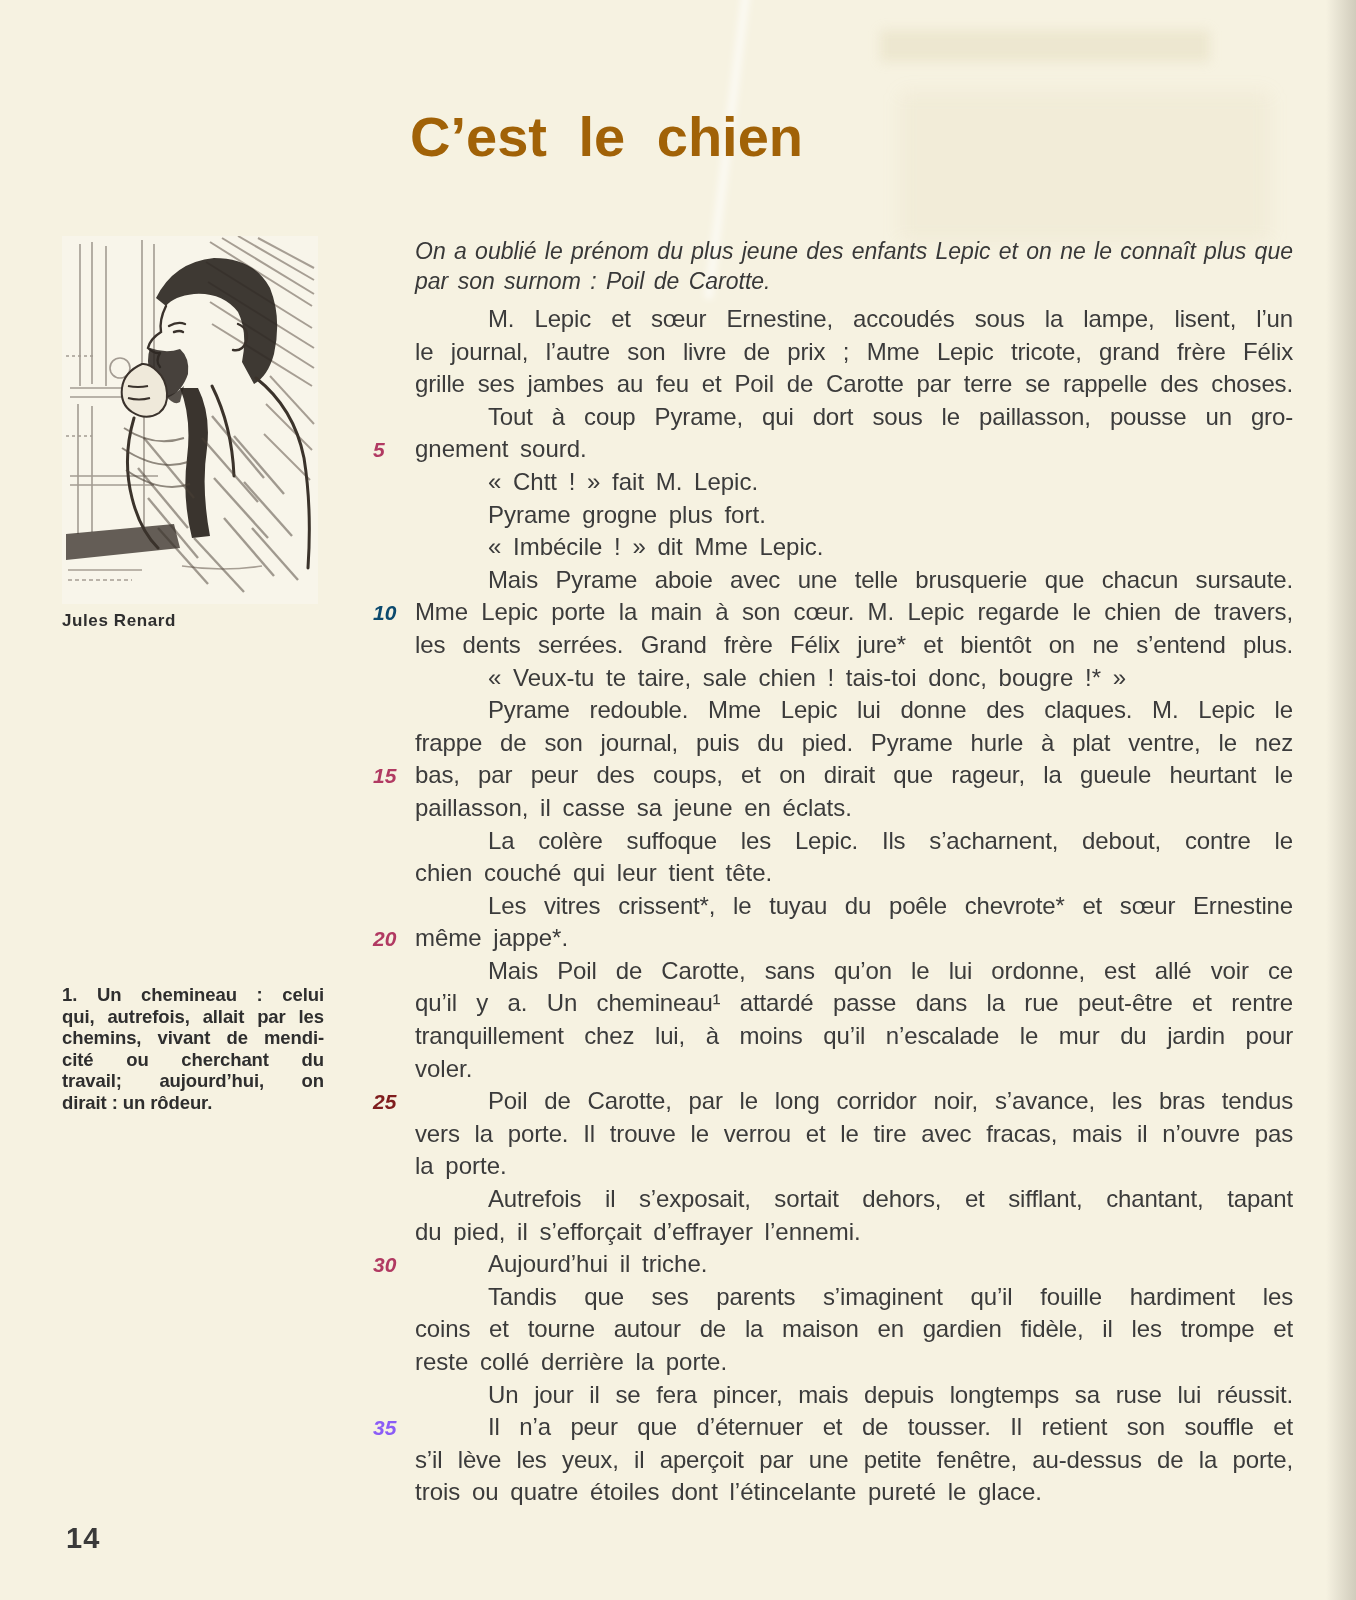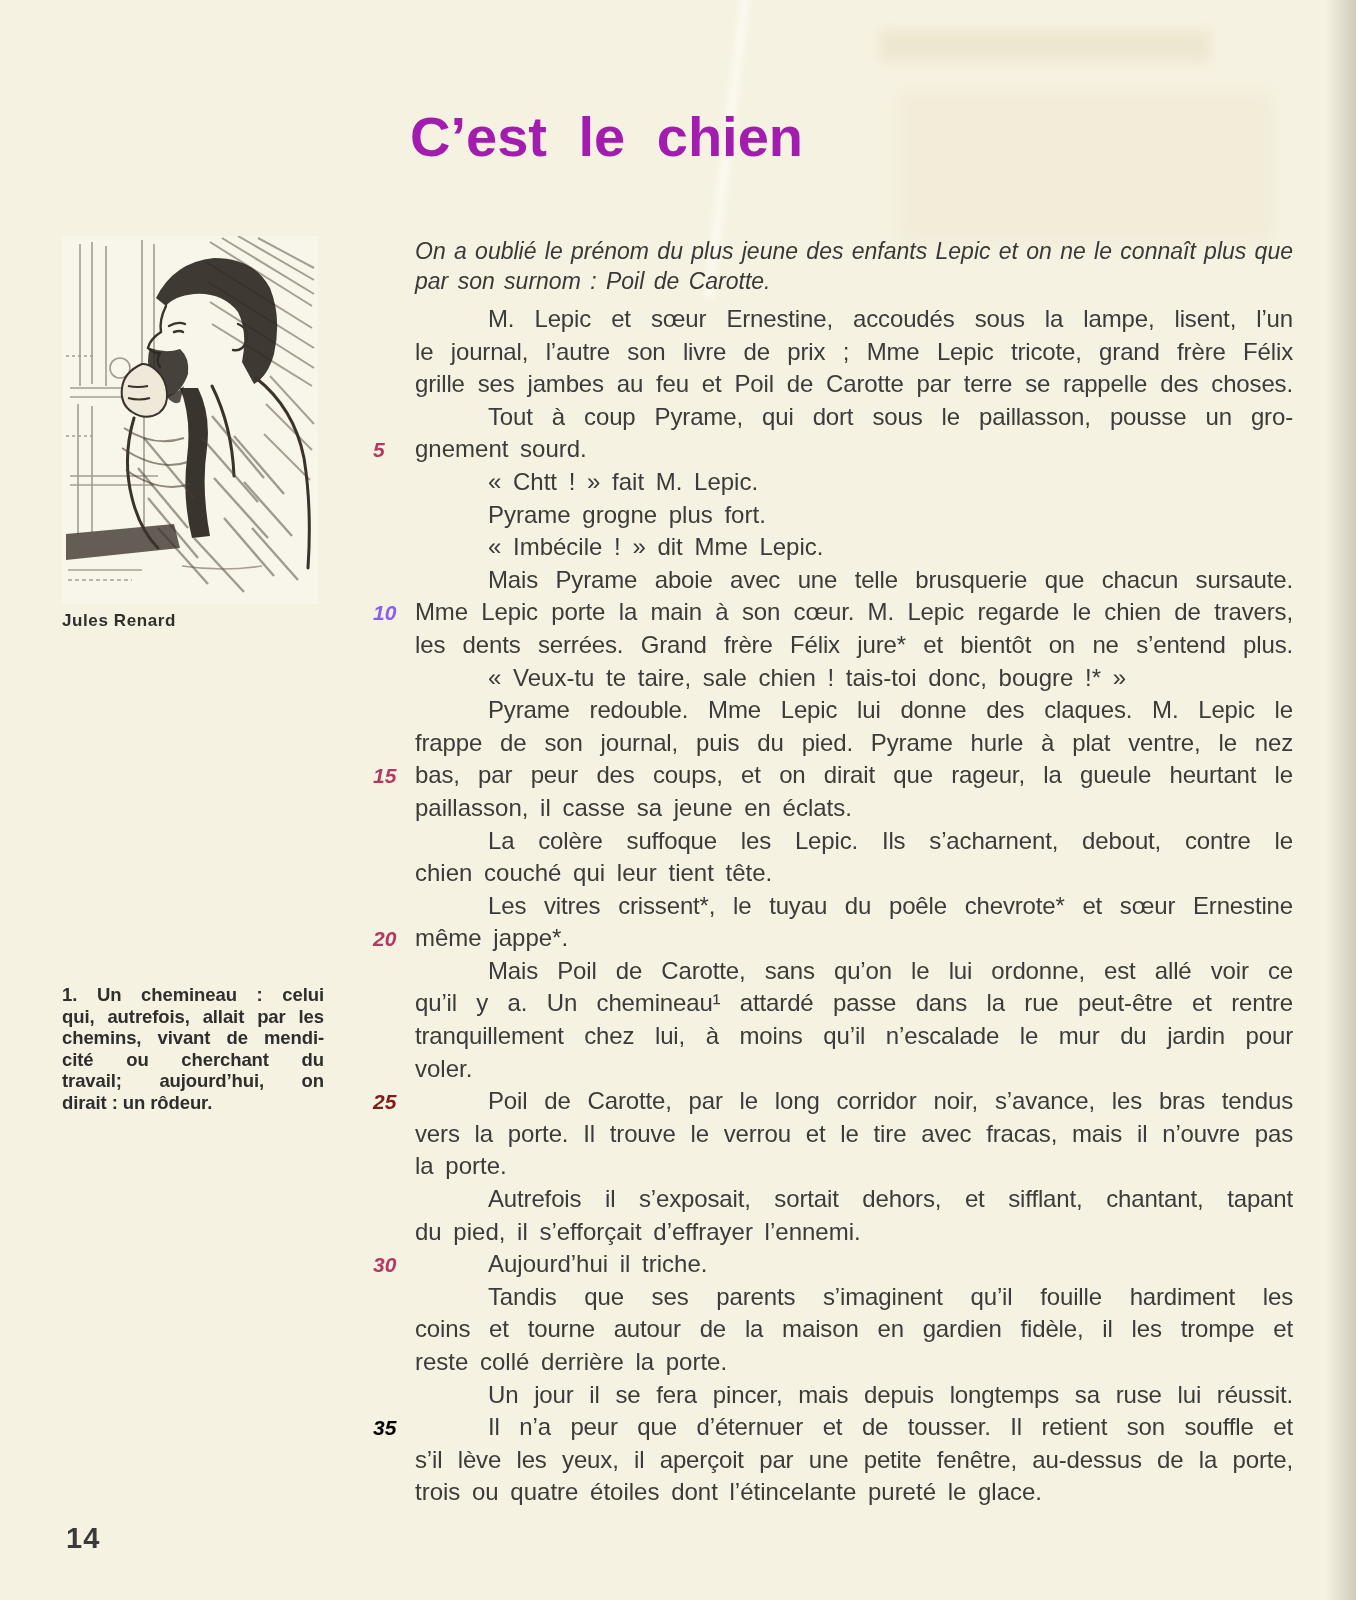--- a/index.html
+++ b/index.html
@@ -70,21 +70,21 @@
 </head>
 <body>
 
 <div class="page" style="background: rgb(246, 242, 225);">
 
   <div class="streak"></div>
   <div class="ghost1"></div>
   <div class="ghost2"></div>
   <div class="edge-right"></div>
 
-  <div class="title" style="color: #a21caf;">C’est le chien</div>
+  <div class="title" style="color: #a16207;">C’est le chien</div>
 
   <div class="portrait">
     <svg width="256" height="368" viewBox="0 0 256 368" xmlns="http://www.w3.org/2000/svg">
       <rect x="0" y="0" width="256" height="368" fill="#f8f5ea"></rect>
 
       <g stroke="#6b6158" stroke-width="1.6" opacity="0.6" fill="none">
         <path d="M18 8 V150"></path>
           <path d="M30 6 V148"></path>
           <path d="M44 10 V150"></path>
         <path d="M80 4 V152"></path>
@@ -209,21 +209,21 @@
   </div>
       <div class="bline ind">
 
     <span class="ltext">« Imbécile ! » dit Mme Lepic.</span>
   </div>
       <div class="bline just ind">
 
     <span class="ltext">Mais Pyrame aboie avec une telle brusquerie que chacun sursaute.</span>
   </div>
       <div class="bline just">
-    <span class="lnum" style="color: #8b5cf6;">10</span>
+    <span class="lnum" style="color: #0c4a6e;">10</span>
     <span class="ltext">Mme Lepic porte la main à son cœur. M. Lepic regarde le chien de travers,</span>
   </div>
       <div class="bline just">
 
     <span class="ltext">les dents serrées. Grand frère Félix jure* et bientôt on ne s’entend plus.</span>
   </div>
       <div class="bline ind">
 
     <span class="ltext">« Veux-tu te taire, sale chien ! tais-toi donc, bougre !* »</span>
   </div>
@@ -309,21 +309,21 @@
   </div>
       <div class="bline">
 
     <span class="ltext">reste collé derrière la porte.</span>
   </div>
       <div class="bline just ind">
 
     <span class="ltext">Un jour il se fera pincer, mais depuis longtemps sa ruse lui réussit.</span>
   </div>
       <div class="bline just ind">
-    <span class="lnum" style="color: #000000;">35</span>
+    <span class="lnum" style="color: #8b5cf6;">35</span>
     <span class="ltext">Il n’a peur que d’éternuer et de tousser. Il retient son souffle et</span>
   </div>
       <div class="bline just">
 
     <span class="ltext">s’il lève les yeux, il aperçoit par une petite fenêtre, au-dessus de la porte,</span>
   </div>
       <div class="bline">
 
     <span class="ltext">trois ou quatre étoiles dont l’étincelante pureté le glace.</span>
   </div>

